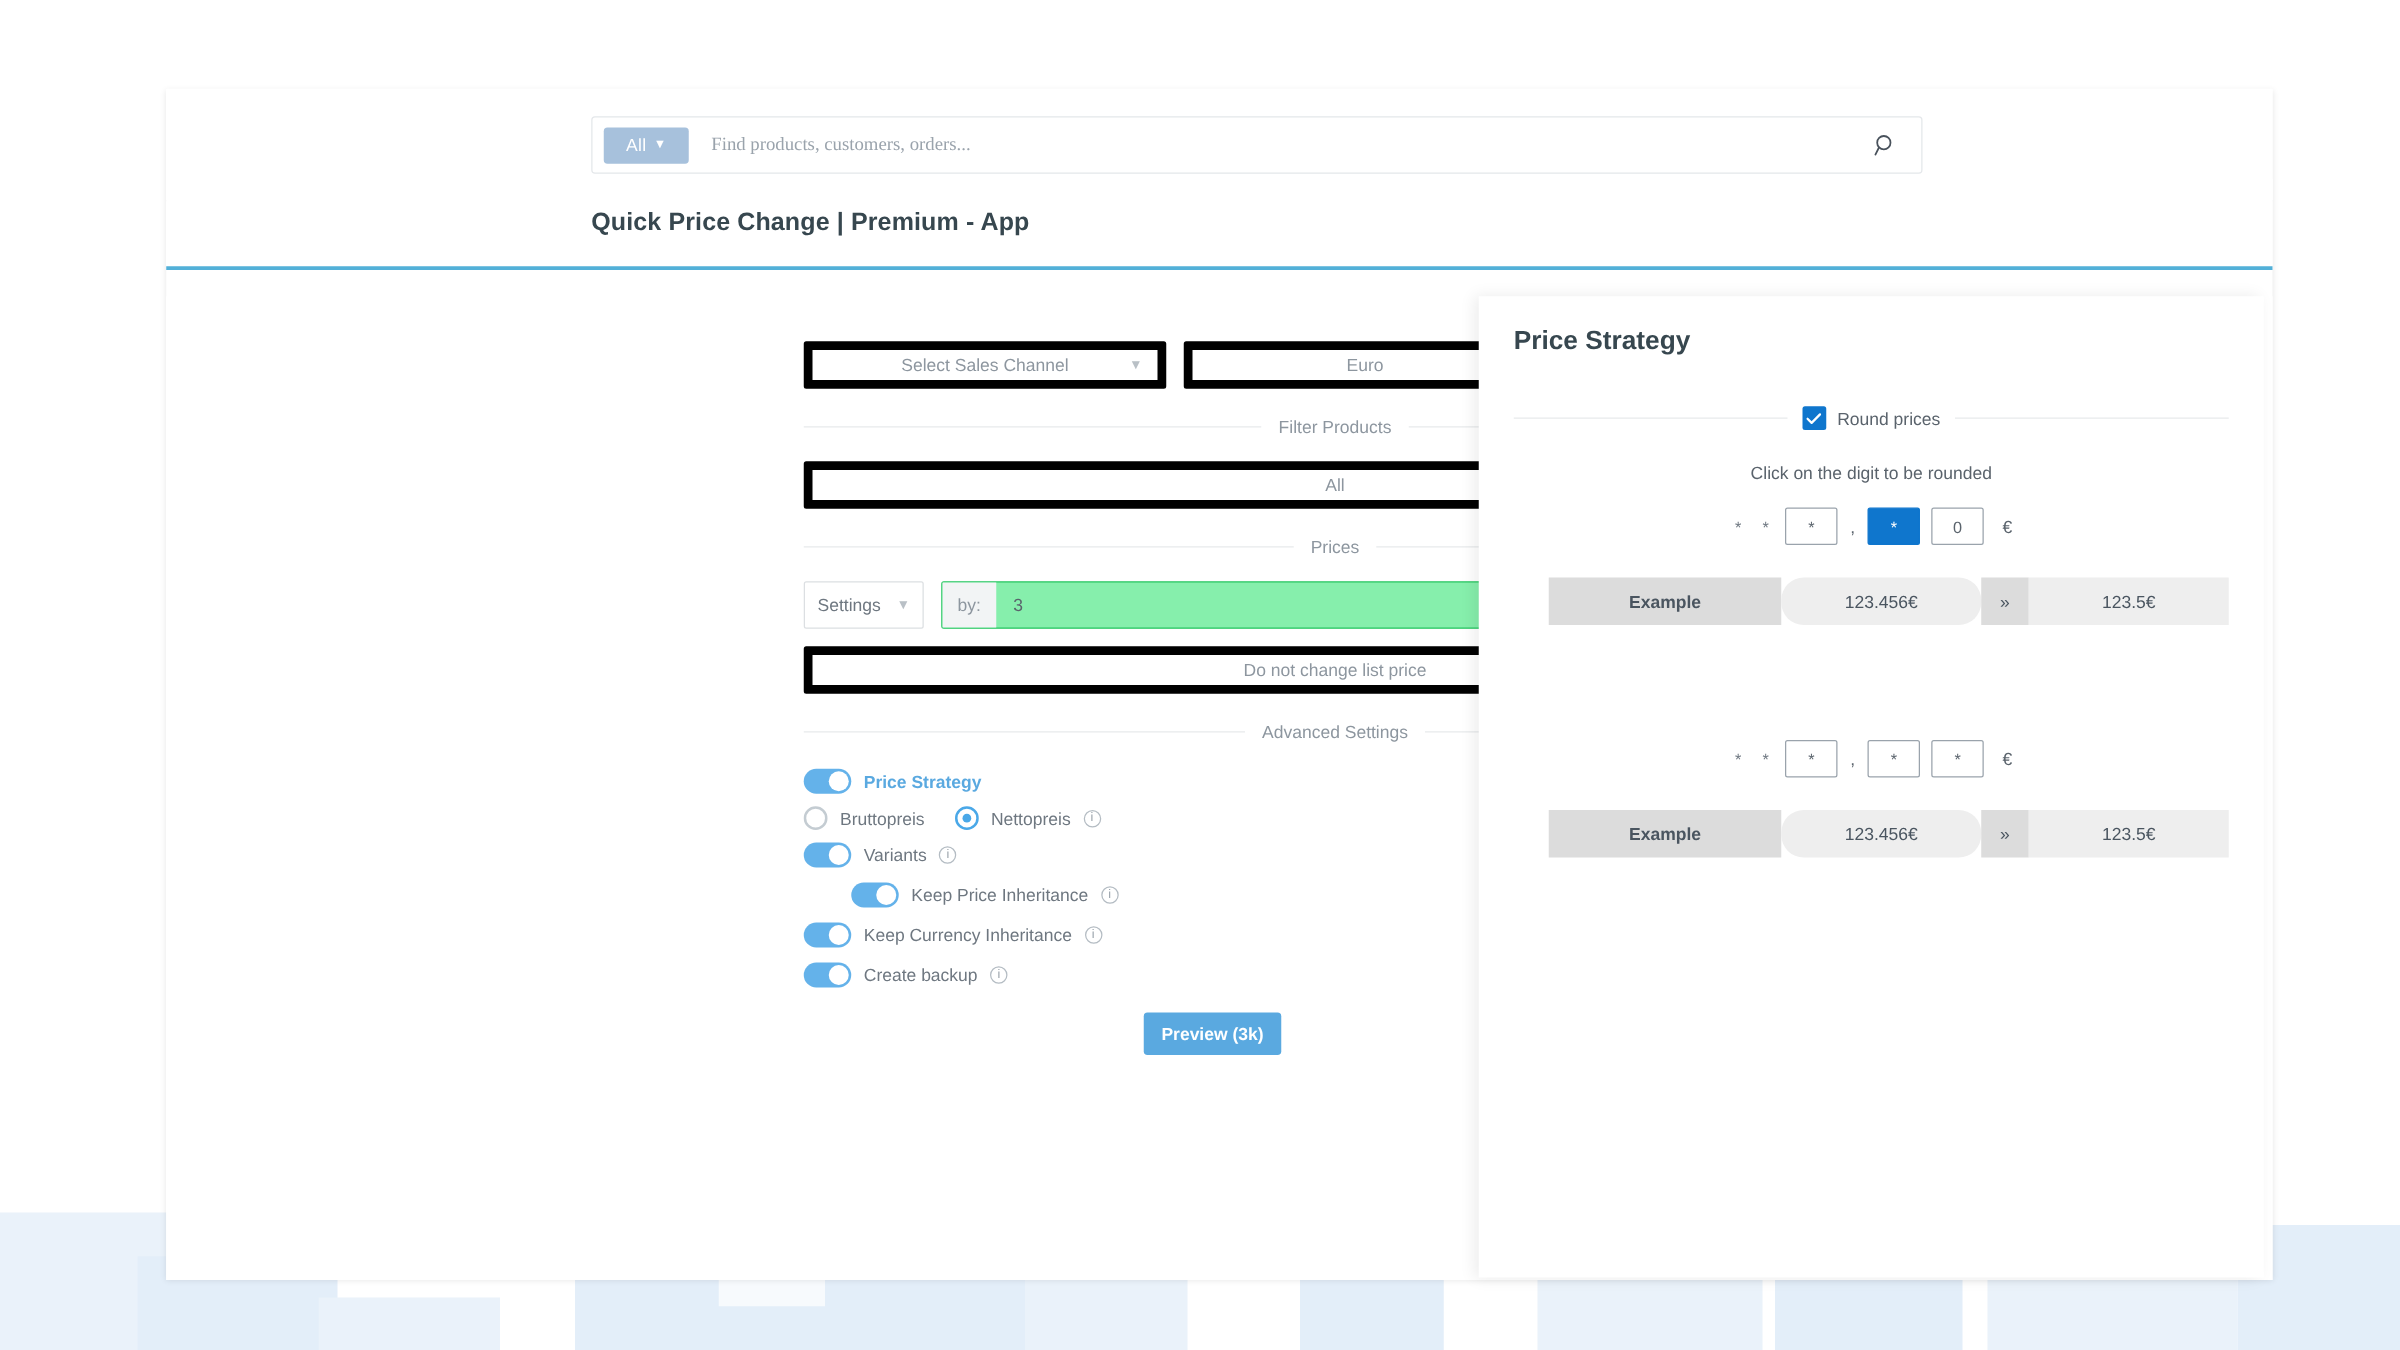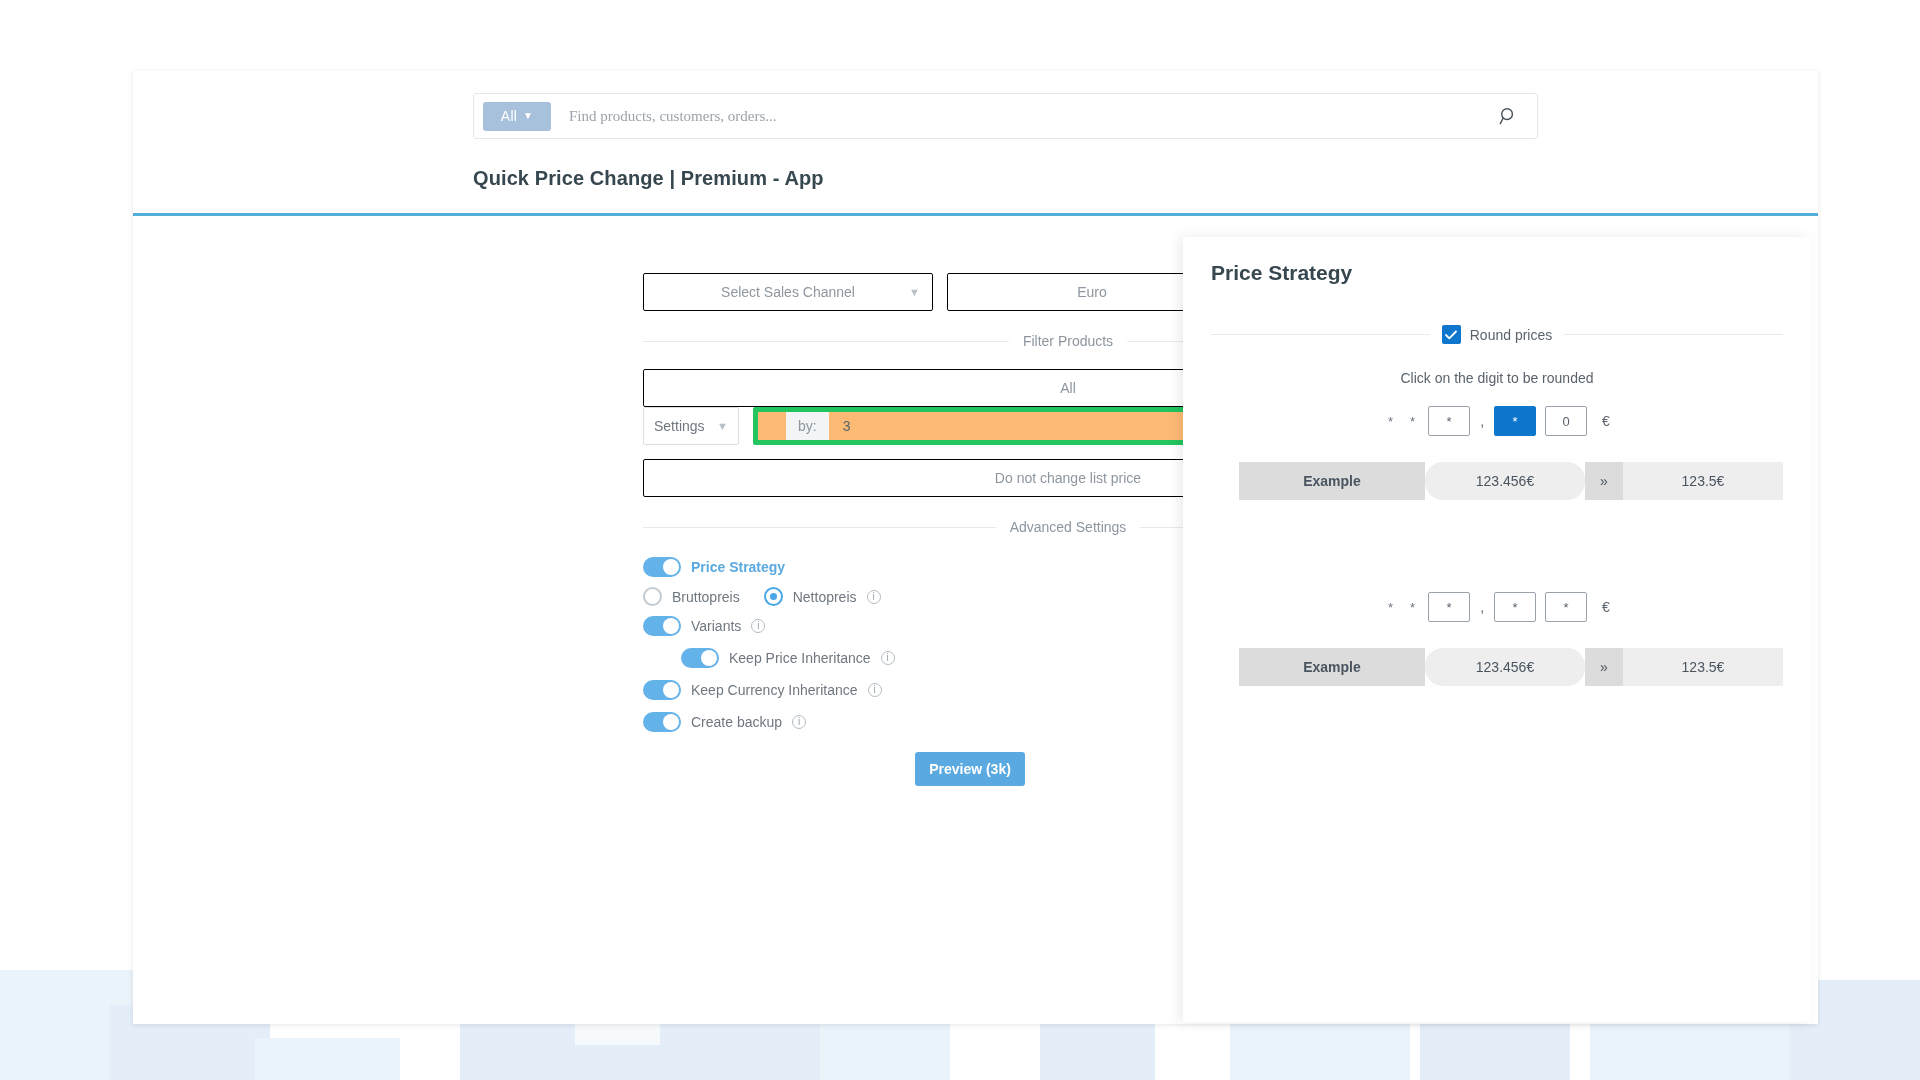--- a/index.html
+++ b/index.html
@@ -82,21 +82,21 @@
     width: 1685px; height: 787px;
     background: #ffffff;
   }
 
   
   #form-col {
     position: absolute; left: 510px; top: 36px; width: 850px;
   }
   .row { display: flex; gap: 14px; margin-bottom: 10px; }
   .field {
-    height: 38px; border: 1px solid #000000; border-radius: 2px;
+    height: 38px; border: 7px solid #000000; border-radius: 2px;
     background: #fff; display: flex; align-items: center;
     justify-content: center;
     font-size: 14px; color: #8d969f;
     cursor: pointer; position: relative;
   }
   .field.full { width: 100%; justify-content: center; }
   .field .chev {
     position: absolute; right: 12px; color: #b9c0c6; font-size: 11px;
   }
   .sel-sales { width: 290px; }
@@ -112,22 +112,22 @@
   }
 
   .inc-select {
     width: 96px; height: 38px; border: 1px solid #dcdfe2; border-radius: 2px;
     display: flex; align-items: center; padding: 0 10px;
     font-size: 14px; color: #6e7780; justify-content: space-between;
     cursor: pointer; background: #fff;
   }
   .inc-select .chev { color: #b9c0c6; font-size: 11px; }
   .by-field {
-    flex: 1; height: 38px; border: 5px solid #22c55e; border-radius: 2px;
-    display: flex; align-items: center; background: #fdba74; padding-left: 28px;
+    flex: 1; height: 38px; border: 1px solid #22c55e; border-radius: 2px;
+    display: flex; align-items: center; background: #86efac;
   }
   .by-label {
     height: 100%; display: flex; align-items: center;
     padding: 0 12px; background: #f2f4f5; color: #8d969f; font-size: 14px;
   }
   .by-value {
     padding-left: 14px; font-size: 14px; color: #5a636c;
   }
 
   
@@ -295,20 +295,23 @@
       </div>
 
       <div class="divider">
         <span>Filter Products</span>
       </div>
 
       <div class="field full">
         <span>All</span>
       </div>
 
+      <div class="divider">
+        <span>Prices</span>
+      </div>
 
       <div class="row">
         <div class="inc-select">
           <span>Settings</span>
           <span class="chev">▼</span>
         </div>
         <div class="by-field">
           <span class="by-label">by:</span>
           <span class="by-value">3</span>
         </div>

